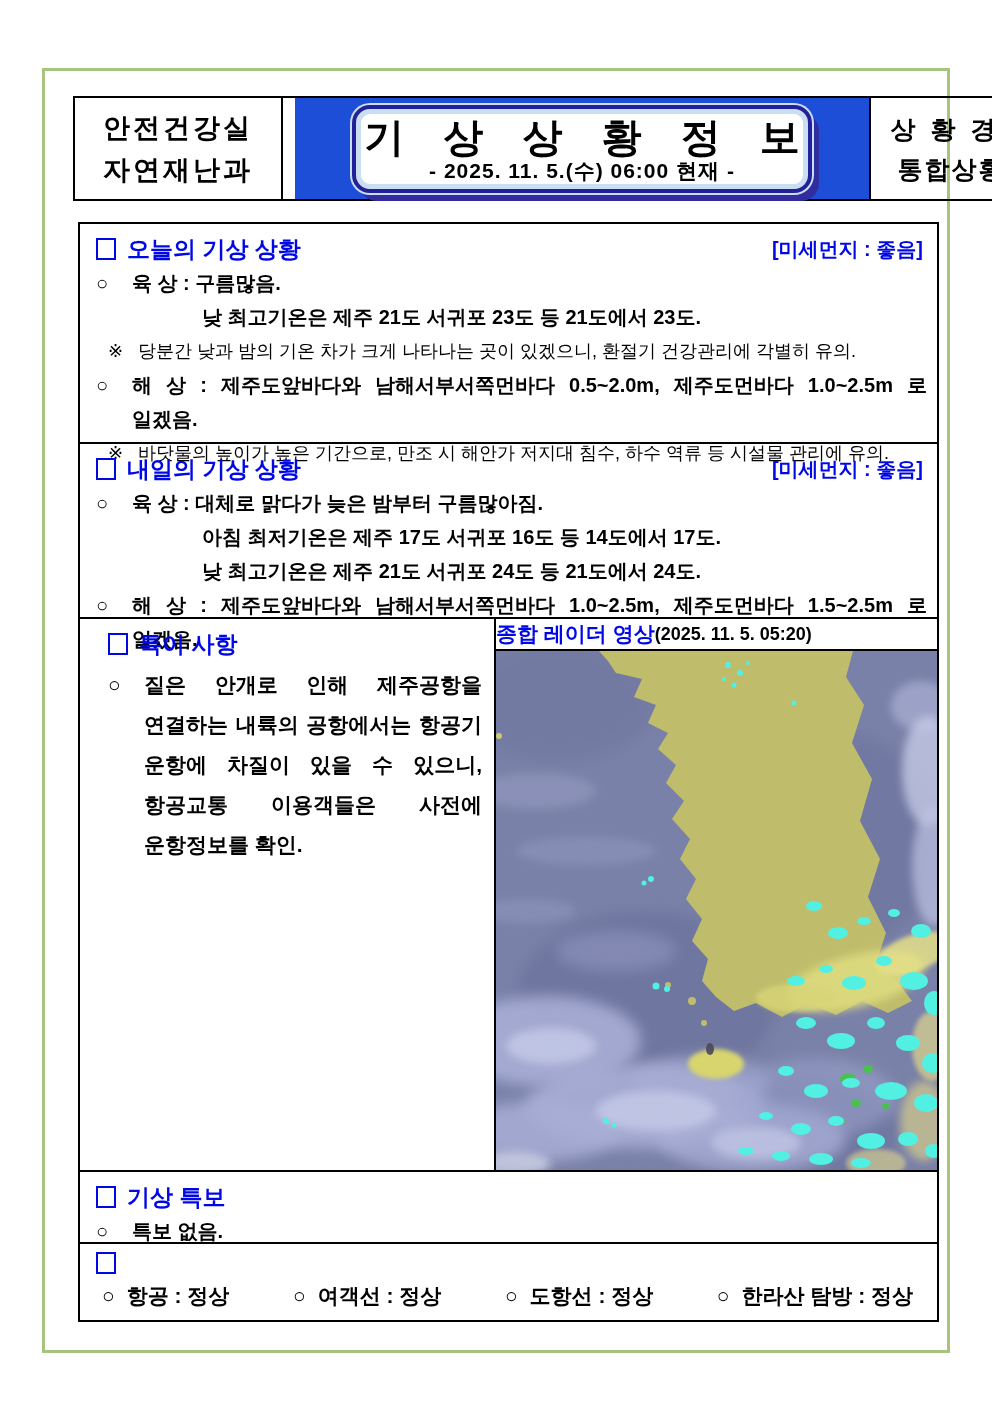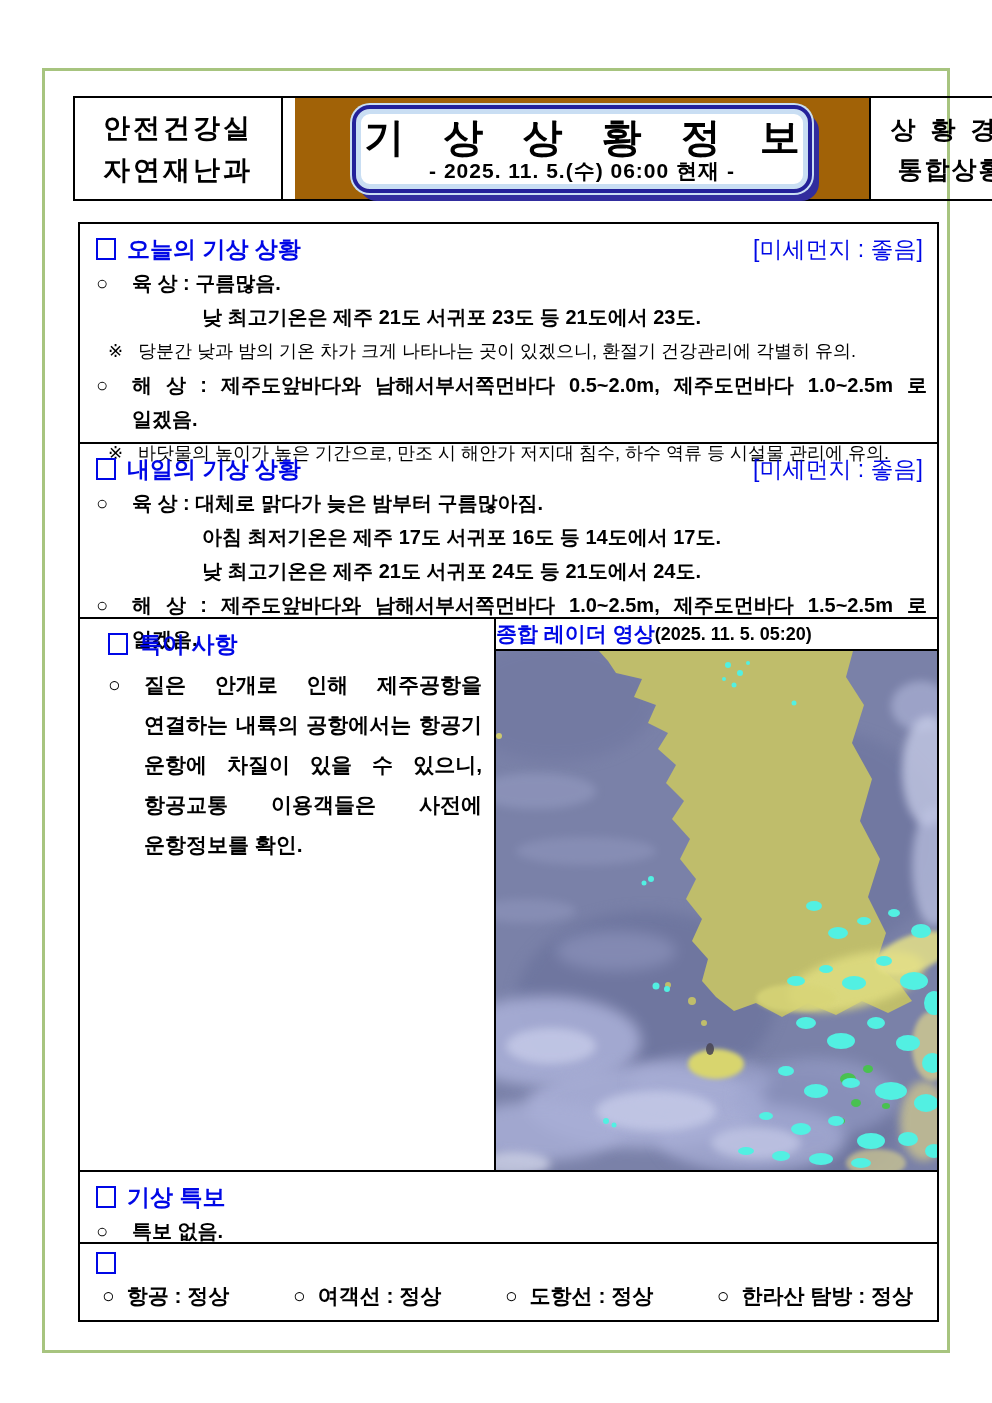--- a/index.html
+++ b/index.html
@@ -11,21 +11,21 @@
     position:absolute;left:42px;top:68px;width:902px;height:1279px;
     border:3px solid #a7c47f;background:#fff;
   }
   
   .header{
     position:absolute;left:73px;top:96px;width:976px;height:105px;
     border:2px solid #000;display:flex;box-sizing:border-box;gap:12px;
   }
   .hcell{display:flex;flex-direction:column;justify-content:center;align-items:center;box-sizing:border-box;}
   .hleft{width:208px;border-right:2px solid #000;font-size:27px;font-weight:bold;letter-spacing:3px;line-height:42px;}
-  .hcenter{flex:1;border-right:2px solid #000;background:#a16207;}
+  .hcenter{flex:1;border-right:2px solid #000;background:#1d4ed8;}
   .hright{width:164px;font-size:25px;font-weight:bold;line-height:40px;}
   .hright .l1{letter-spacing:4px;}
   .hright .l2{letter-spacing:2px;}
   .titlebox{
     width:452px;height:80px;background:#fff;border:4px solid #23219a;border-radius:18px;
     box-shadow:0 0 0 2px #c9def3, 7px 8px 0 0 #312d9e, inset 0 0 0 5px #c9def3;
     display:flex;flex-direction:column;justify-content:center;align-items:center;
   }
   .titlebox .t{font-size:40px;font-weight:bold;letter-spacing:14px;margin-right:-14px;line-height:44px;white-space:nowrap;}
   .titlebox .s{font-size:21px;font-weight:bold;letter-spacing:1px;line-height:24px;white-space:nowrap;}
@@ -37,21 +37,21 @@
   .row{box-sizing:border-box;border-bottom:2px solid #000;padding:8px 10px 0 16px;}
   .row:last-child{border-bottom:none;}
   .r-today{height:220px;}
   .r-tomorrow{height:175px;}
   .r-special{height:553px;padding:0;display:flex;}
   .r-warning{height:72px;}
   .r-traffic{flex:1;}
   .sechead{display:flex;justify-content:space-between;align-items:center;color:#0008e6;font-weight:bold;font-size:23px;line-height:34px;padding-right:4px;}
   .sechead .lhs{display:flex;align-items:center;}
   .sqr{display:inline-block;width:16px;height:18px;border:2px solid #0008e6;margin-right:11px;background:transparent;}
-  .badge{color:#0008e6;font-weight:normal;font-size:23px;white-space:nowrap;}
+  .badge{color:#0008e6;font-weight:bold;font-size:20px;white-space:nowrap;}
   .ln{display:flex;font-size:20px;font-weight:bold;line-height:34px;}
   .ln .mk{width:36px;flex-shrink:0;}
   .ln .tx{flex:1;text-align:justify;word-break:keep-all;}
   .ln.cont .tx{padding-left:70px;text-align:left;}
   .ln.note{font-size:18px;font-weight:500;padding-left:12px;}
   .ln.note .mk{width:30px;}
   
   .sp-left{width:418px;border-right:2px solid #000;box-sizing:border-box;padding:8px 12px 0 28px;}
   .sp-par{display:flex;margin-top:4px;}
   .sp-par .mk{width:36px;flex-shrink:0;font-size:21px;font-weight:bold;line-height:40px;}

